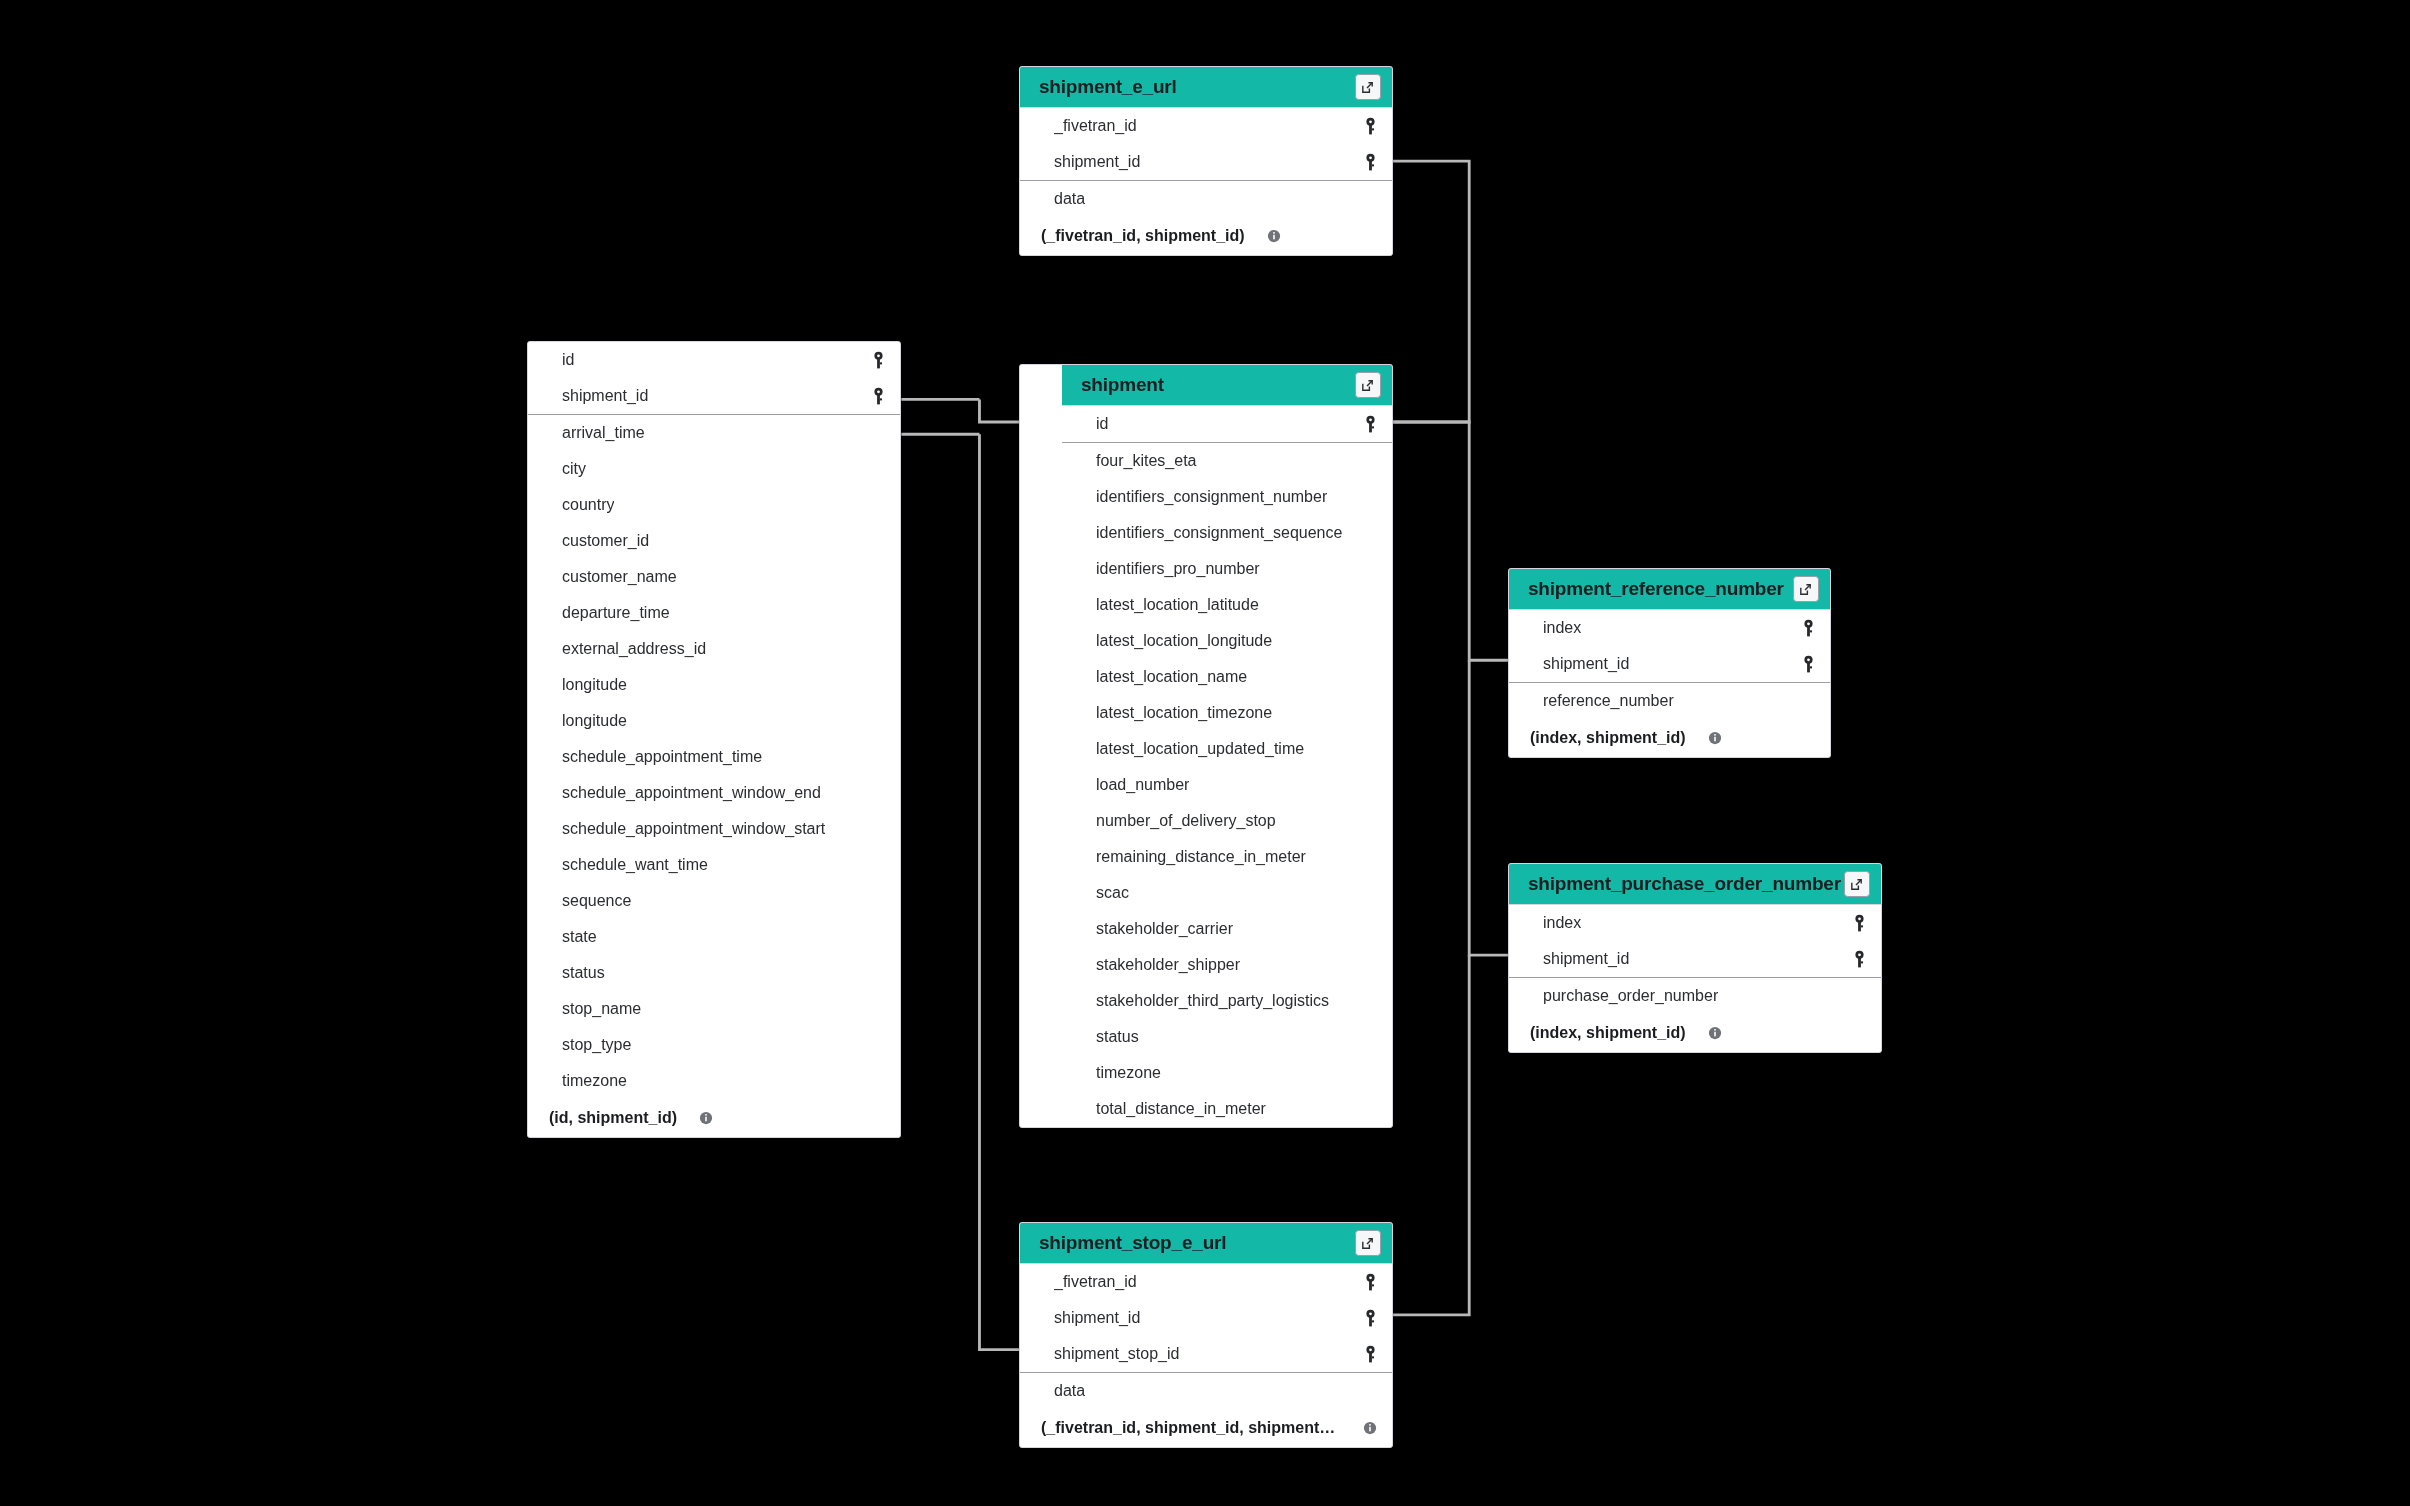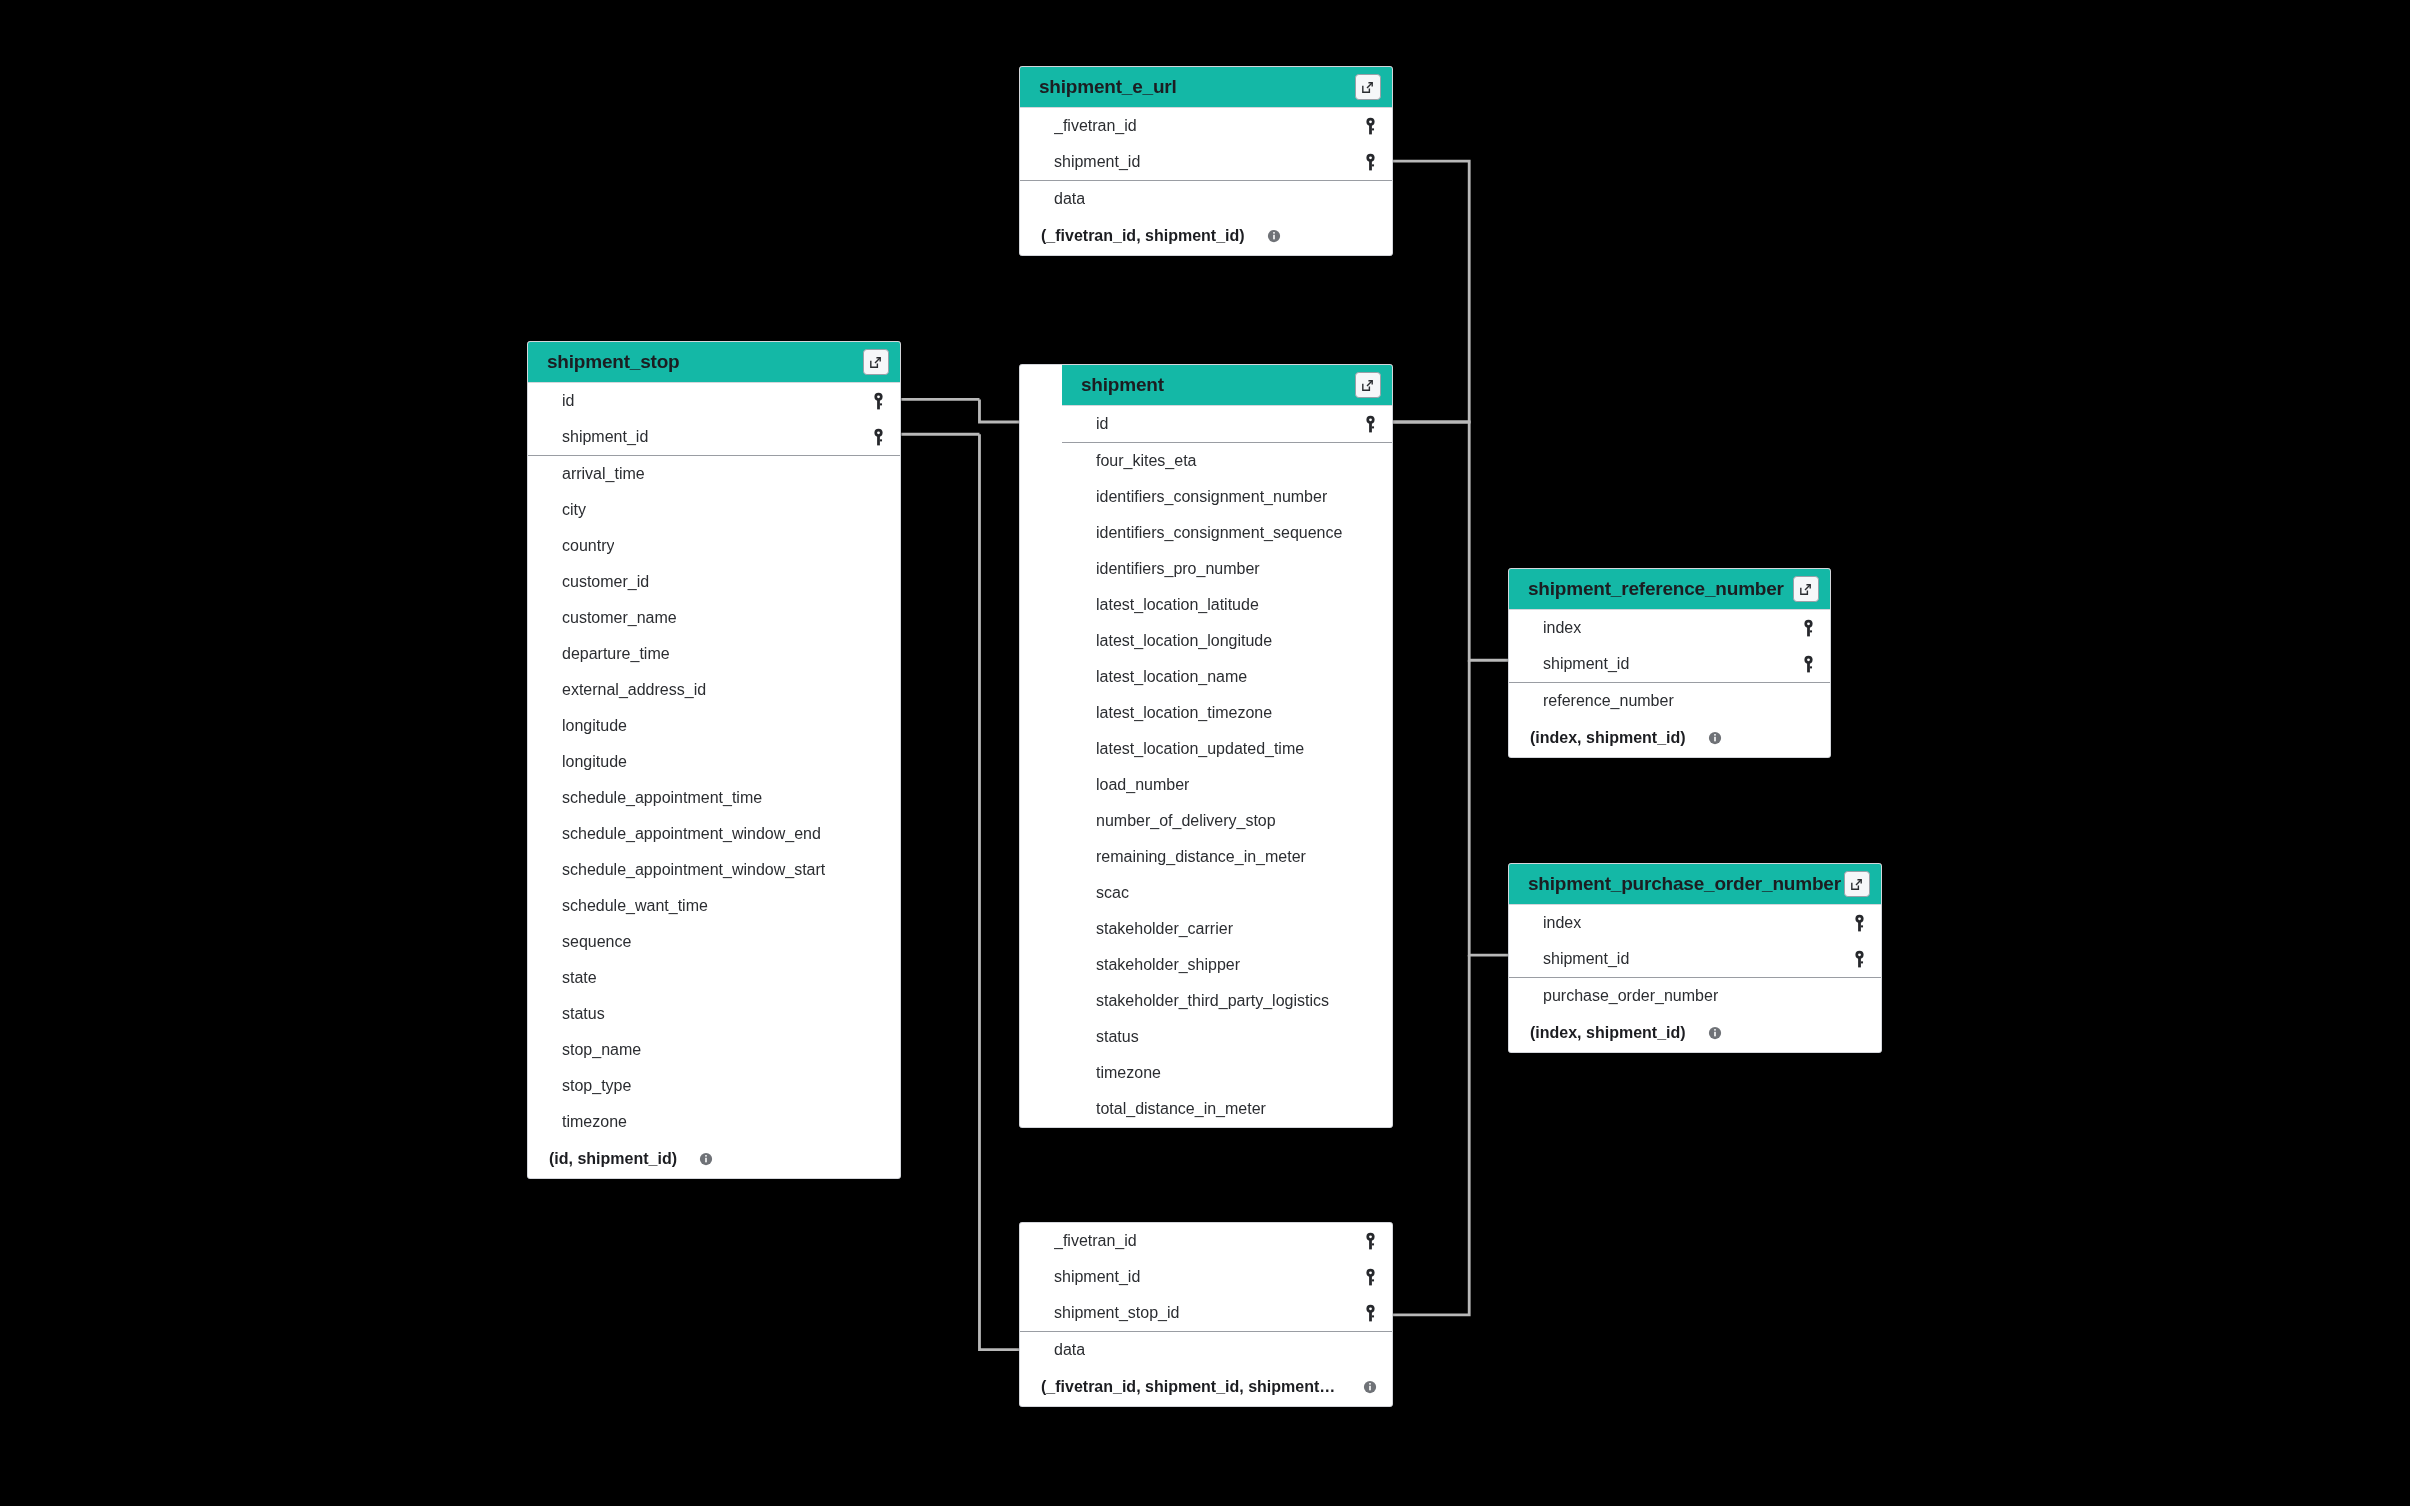--- a/index.html
+++ b/index.html
@@ -179,30 +179,20 @@
   <span class="info-icon">
     <svg width="14" height="14" viewBox="0 0 16 16">
       <circle cx="8" cy="8" r="7" fill="#6f7277"></circle>
       <rect x="7.1" y="6.6" width="1.8" height="5.2" fill="#ffffff"></rect>
       <circle cx="8" cy="4.4" r="1.1" fill="#ffffff"></circle>
     </svg>
   </span>
 </div>
       </div>
       <div class="erd-table" style="left: 527px; top: 341px; width: 374px;">
-        <div class="tbl-header">
-          <span class="tbl-title">shipment_stop</span>
-  <span class="open-icon">
-    <svg width="15" height="15" viewBox="0 0 16 16">
-      <path d="M3 6 L3 13 L10 13 L10 9" fill="none" stroke="#2b2d31" stroke-width="1.5"></path>
-      <path d="M7.5 8.5 L13 3" fill="none" stroke="#2b2d31" stroke-width="1.5"></path>
-      <path d="M9 3 L13 3 L13 7" fill="none" stroke="#2b2d31" stroke-width="1.5"></path>
-    </svg>
-  </span>
-</div>
         <div class="keys-block">
           <div class="col-row">
             <span class="col-name">id</span>
   <span class="key-icon">
     <svg width="13" height="19" viewBox="0 0 14 20">
       <circle cx="7" cy="5" r="4.4" fill="#26282c"></circle>
       <circle cx="7" cy="5" r="1.5" fill="#ffffff"></circle>
       <rect x="5.5" y="8" width="3" height="10.5" fill="#26282c"></rect>
       <rect x="8.5" y="12" width="2.3" height="2.2" fill="#26282c"></rect>
     </svg>
@@ -462,20 +452,30 @@
   <span class="info-icon">
     <svg width="14" height="14" viewBox="0 0 16 16">
       <circle cx="8" cy="8" r="7" fill="#6f7277"></circle>
       <rect x="7.1" y="6.6" width="1.8" height="5.2" fill="#ffffff"></rect>
       <circle cx="8" cy="4.4" r="1.1" fill="#ffffff"></circle>
     </svg>
   </span>
 </div>
       </div>
       <div class="erd-table" style="left: 1019px; top: 1222px; width: 374px;">
+        <div class="tbl-header">
+          <span class="tbl-title">shipment_stop_e_url</span>
+  <span class="open-icon">
+    <svg width="15" height="15" viewBox="0 0 16 16">
+      <path d="M3 6 L3 13 L10 13 L10 9" fill="none" stroke="#2b2d31" stroke-width="1.5"></path>
+      <path d="M7.5 8.5 L13 3" fill="none" stroke="#2b2d31" stroke-width="1.5"></path>
+      <path d="M9 3 L13 3 L13 7" fill="none" stroke="#2b2d31" stroke-width="1.5"></path>
+    </svg>
+  </span>
+</div>
         <div class="keys-block">
           <div class="col-row">
             <span class="col-name">_fivetran_id</span>
   <span class="key-icon">
     <svg width="13" height="19" viewBox="0 0 14 20">
       <circle cx="7" cy="5" r="4.4" fill="#26282c"></circle>
       <circle cx="7" cy="5" r="1.5" fill="#ffffff"></circle>
       <rect x="5.5" y="8" width="3" height="10.5" fill="#26282c"></rect>
       <rect x="8.5" y="12" width="2.3" height="2.2" fill="#26282c"></rect>
     </svg>

